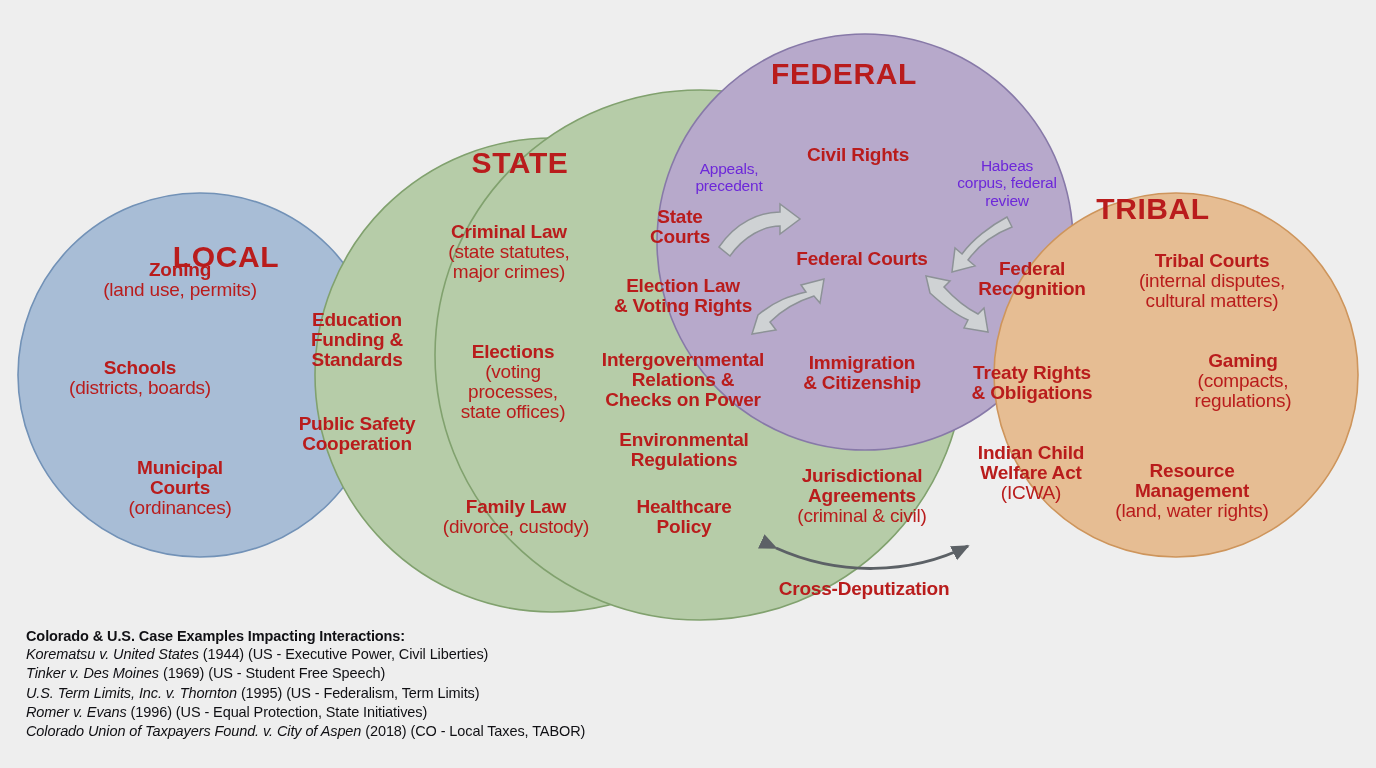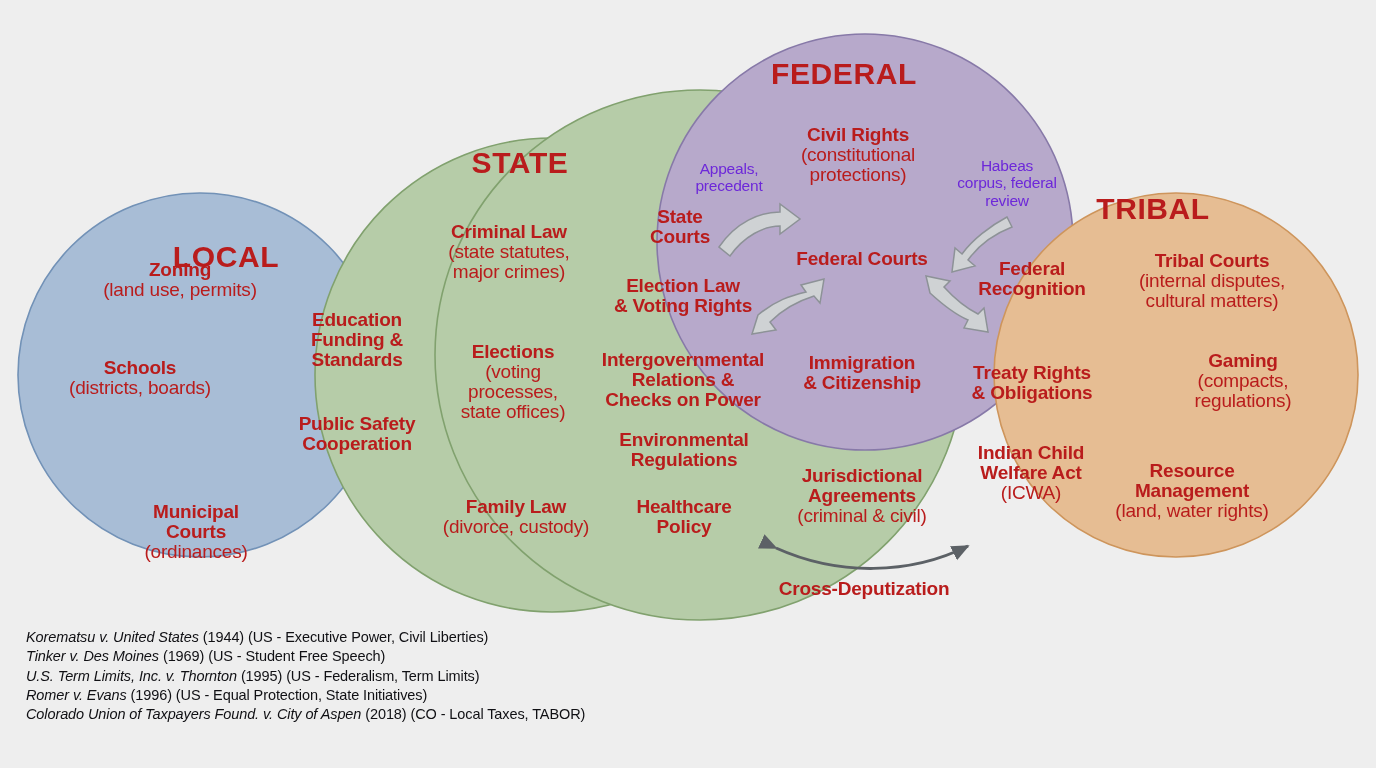--- a/index.html
+++ b/index.html
@@ -109,21 +109,21 @@
   <div class="lbl circle-title" style="left:1153px; top:209px;">TRIBAL</div>
 
   <div class="lbl entry" style="left:180px; top:280px;">
     <b>Zoning</b>
     <i>(land use, permits)</i>
   </div>
   <div class="lbl entry" style="left:140px; top:378px;">
     <b>Schools</b>
     <i>(districts, boards)</i>
   </div>
-  <div class="lbl entry" style="left:196px; top:488px;margin-top:44px;">
+  <div class="lbl entry" style="left:180px; top:488px;">
     <b>Municipal<br>Courts</b>
     <i>(ordinances)</i>
   </div>
 
   <div class="lbl entry" style="left:357px; top:340px;text-align:center;">
     <b>Education<br>Funding &amp;<br>Standards</b>
   </div>
   <div class="lbl entry" style="left:357px; top:434px;">
     <b>Public Safety<br>Cooperation</b>
   </div>
@@ -152,21 +152,20 @@
   </div>
   <div class="lbl entry" style="left:684px; top:450px;">
     <b>Environmental<br>Regulations</b>
   </div>
   <div class="lbl entry" style="left:684px; top:517px;">
     <b>Healthcare<br>Policy</b>
   </div>
 
   <div class="lbl entry" style="left:858px; top:155px;">
     <b>Civil Rights</b>
-    <i>(constitutional<br>protections)</i>
   </div>
   <div class="lbl entry" style="left:862px; top:259px;">
     <b>Federal Courts</b>
   </div>
   <div class="lbl entry" style="left:862px; top:373px;">
     <b>Immigration<br>&amp; Citizenship</b>
   </div>
 
   <div class="lbl small-note" style="left:729px; top:177px;">Appeals,<br>precedent</div>
   <div class="lbl small-note" style="left:1007px; top:183px;">Habeas<br>corpus, federal<br>review</div>
@@ -197,20 +196,21 @@
 
   <div class="lbl entry" style="left:862px; top:496px;">
     <b>Jurisdictional<br>Agreements</b>
     <i>(criminal &amp; civil)</i>
   </div>
   <div class="lbl entry" style="left:864px; top:589px;">
     <b>Cross-Deputization</b>
   </div>
 
   <div class="footer">
+    <div class="footer-title">Colorado &amp; U.S. Case Examples Impacting Interactions:</div>
     <div class="case-line">
       <span class="cn">Korematsu v. United States</span>
       <span class="cd">(1944) (US - Executive Power, Civil Liberties)</span>
     </div>
     <div class="case-line">
       <span class="cn">Tinker v. Des Moines</span>
       <span class="cd">(1969) (US - Student Free Speech)</span>
     </div>
     <div class="case-line">
       <span class="cn">U.S. Term Limits, Inc. v. Thornton</span>

